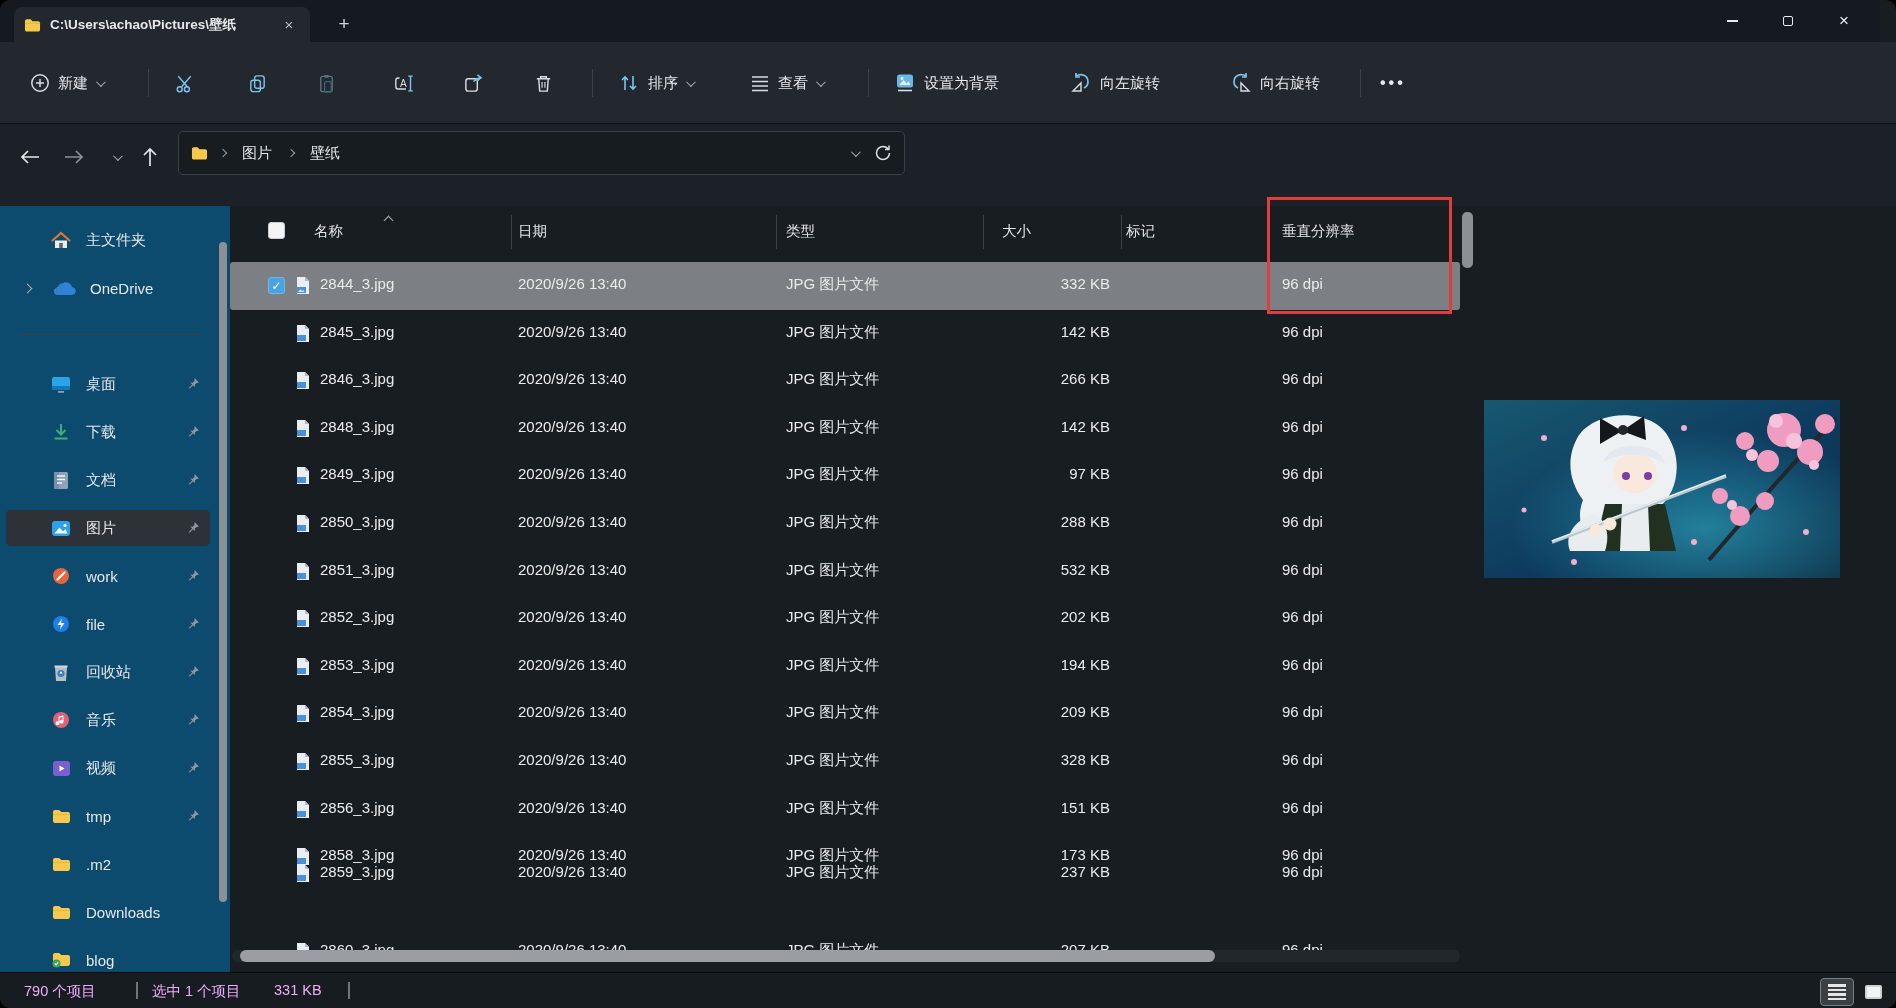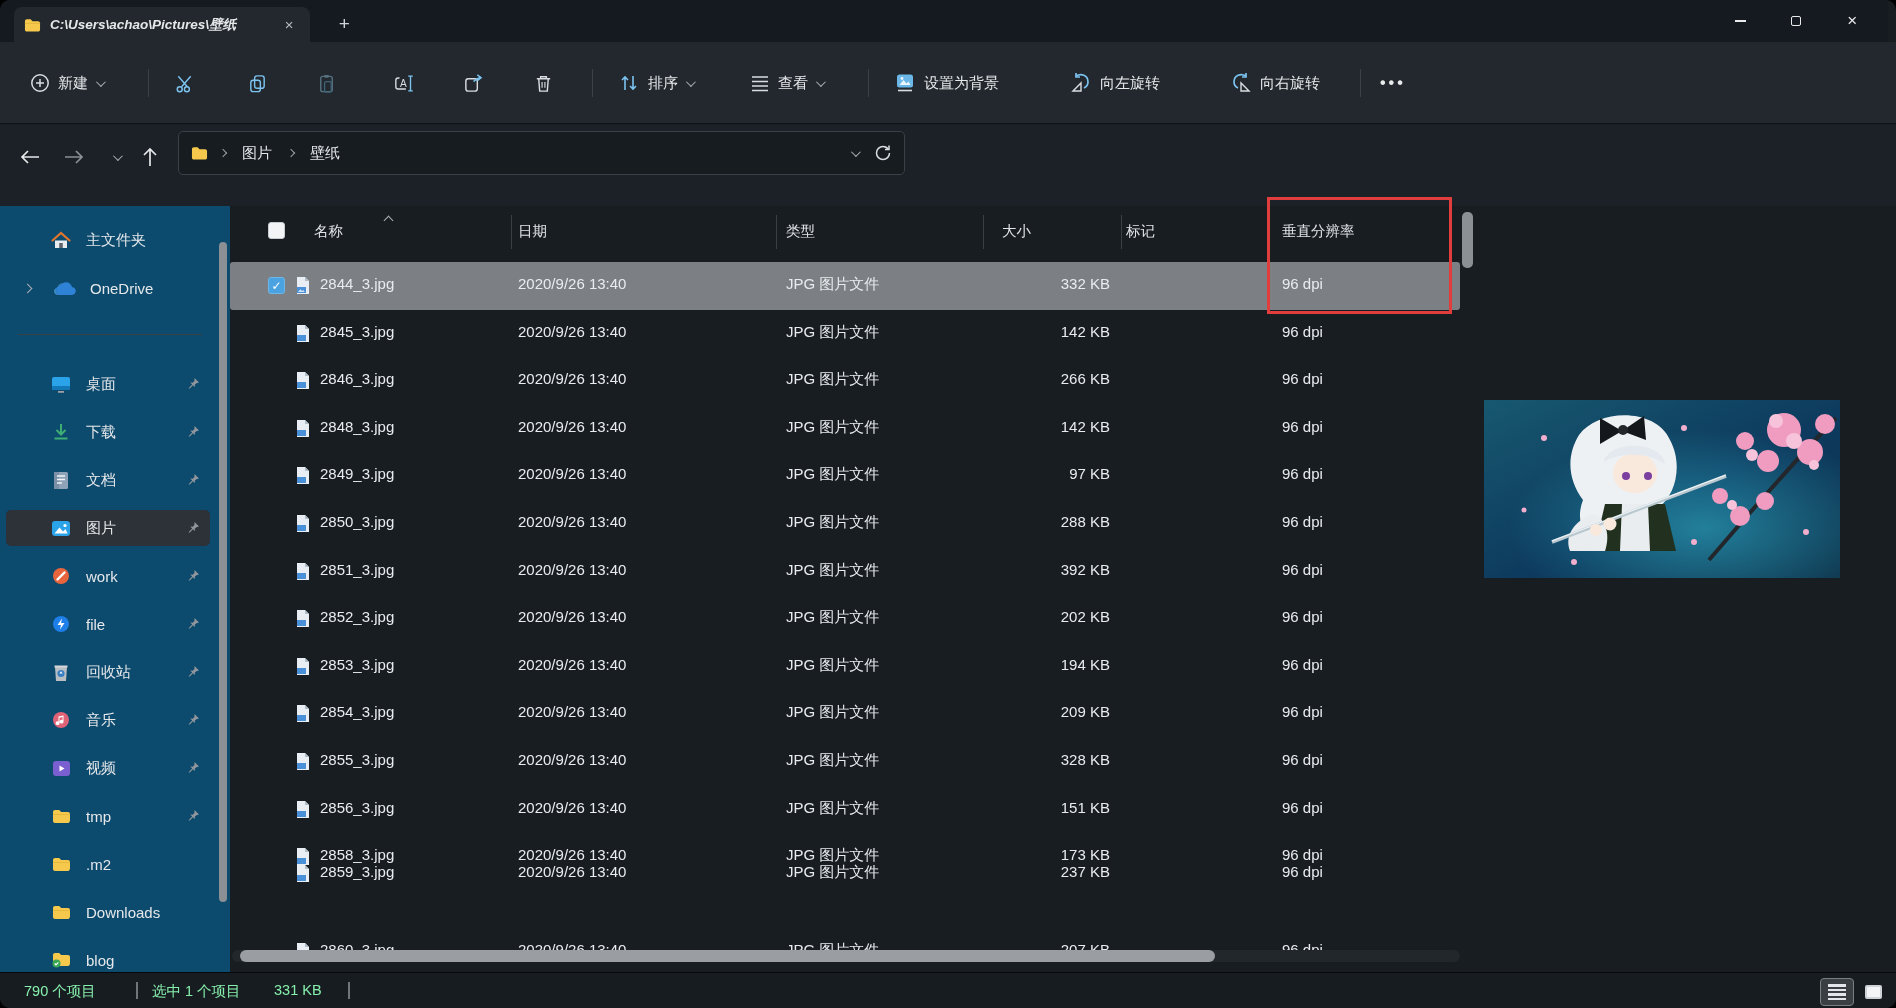--- a/index.html
+++ b/index.html
@@ -1,20 +1,20 @@
 <!DOCTYPE html>
 <html><head>
 <meta charset="utf-8">
 <style>
   html,body{margin:0;padding:0;background:#000;}
   *{box-sizing:border-box;}
   .window{position:relative;width:1896px;height:1008px;background:#181d22;border-radius:10px;overflow:hidden;
     font-family:"Liberation Sans","DejaVu Sans",sans-serif;color:#e6e8ea;font-size:15px;}
   
-  .tabbar{position:absolute;left:0;top:0;right:8px;height:42px;background:#141a20;font-style:italic;}
+  .tabbar{position:absolute;left:0;top:0;right:16px;height:42px;background:#141a20;}
   .tab{position:absolute;left:14px;top:7px;width:296px;height:35px;background:#22282e;border-radius:8px 8px 0 0;
     display:flex;align-items:center;padding:0 10px;gap:9px;}
   .tab-title{flex:1;font-size:13.5px;font-weight:bold;white-space:nowrap;overflow:hidden;}
   .xbtn{width:22px;height:22px;display:flex;align-items:center;justify-content:center;color:#b8bcbf;font-size:15px;border-radius:4px;}
   .newtab{position:absolute;left:330px;top:10px;width:28px;height:28px;display:flex;align-items:center;justify-content:center;color:#cfd3d6;font-size:19px;}
   .wincontrols{position:absolute;right:8px;top:0;height:42px;display:flex;}
   .wc{width:56px;height:42px;display:flex;align-items:center;justify-content:center;color:#e8eaec;}
   .wc .minline{width:11px;height:1.5px;background:#e8eaec;}
   .wc .maxbox{width:10px;height:10px;border:1.2px solid #e8eaec;border-radius:2px;}
   .wc.close{font-size:17px;}
@@ -67,21 +67,21 @@
   .rcheck{position:absolute;left:38px;top:15px;width:17px;height:17px;background:#4aa3e0;border:1px solid #6db8e8;border-radius:3px;display:flex;align-items:center;justify-content:center;color:#fff;font-size:12px;}
   .vthumb{position:absolute;left:1462px;top:212px;width:11px;height:56px;background:#8b9094;border-radius:5px;}
   .hscroll{position:absolute;left:232px;top:950px;width:1228px;height:12px;background:#22272c;border-radius:6px;}
   .hthumb{position:absolute;left:8px;top:0;width:975px;height:12px;background:#9a9ea2;border-radius:6px;}
   .redbox{position:absolute;left:1267px;top:197px;width:185px;height:117px;border:3px solid #e23d3d;z-index:30;}
   
   .preview{position:absolute;left:1481px;top:206px;right:0;bottom:36px;background:#181d22;}
   .pimg{position:absolute;left:3px;top:194px;width:356px;height:178px;display:block;}
   
   .statusbar{position:absolute;left:0;bottom:0;right:0;height:36px;background:#171c21;border-top:1px solid #07090b;}
-  .sbtext{position:absolute;top:9px;font-size:14.5px;color:#86efac;white-space:nowrap;}
+  .sbtext{position:absolute;top:9px;font-size:14.5px;color:#f0abfc;white-space:nowrap;}
   .sbdiv{position:absolute;top:9px;width:1.5px;height:17px;background:#70757a;}
   .viewbtn{position:absolute;top:5px;height:28px;display:flex;align-items:center;justify-content:center;border-radius:4px;}
   .vb-lines{width:18px;height:16px;display:flex;flex-direction:column;justify-content:space-between;}
   .vb-lines span{display:block;height:2.5px;background:#e4e7ea;}
   .vb-thumb{width:17px;height:14px;border:2px solid #cfd3d7;border-radius:2px;background:#f2f4f6;}
   svg{display:block;}
 </style>
 </head>
 <body>
 
@@ -550,21 +550,21 @@
         <span class="ficon">
             <svg width="18" height="19" viewBox="0 0 18 19">
               <path d="M3 1h8l4 4v13H3z" fill="#e8eef4"></path>
               <path d="M11 1l4 4h-4z" fill="#b0bdc9"></path>
               <rect x="3" y="11" width="9" height="6" fill="#4a90d9"></rect>
             </svg>
           </span>
         <span class="cell cname">2851_3.jpg</span>
         <span class="cell cdate">2020/9/26 13:40</span>
         <span class="cell ctype">JPG 图片文件</span>
-        <span class="cell csize">392 KB</span>
+        <span class="cell csize">532 KB</span>
         <span class="cell cvres">96 dpi</span>
       </div>
       <div class="row" style="top:333.2px">
         <span class="ficon">
             <svg width="18" height="19" viewBox="0 0 18 19">
               <path d="M3 1h8l4 4v13H3z" fill="#e8eef4"></path>
               <path d="M11 1l4 4h-4z" fill="#b0bdc9"></path>
               <rect x="3" y="11" width="9" height="6" fill="#4a90d9"></rect>
             </svg>
           </span>

